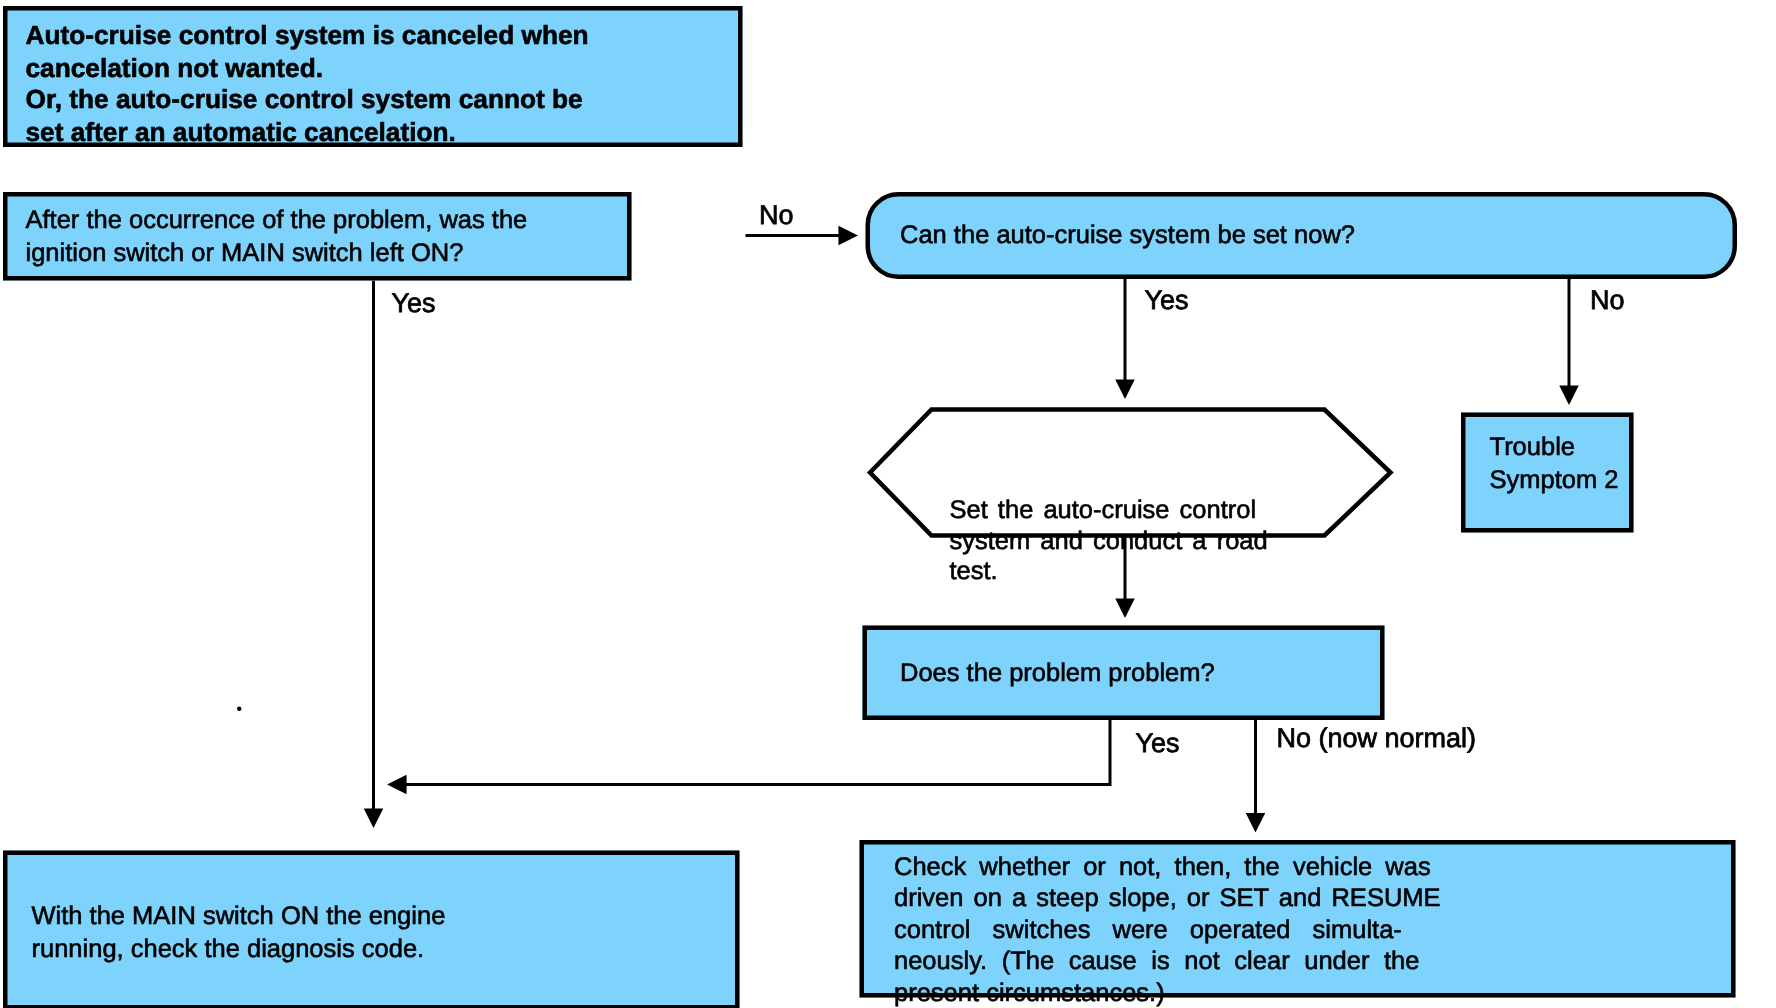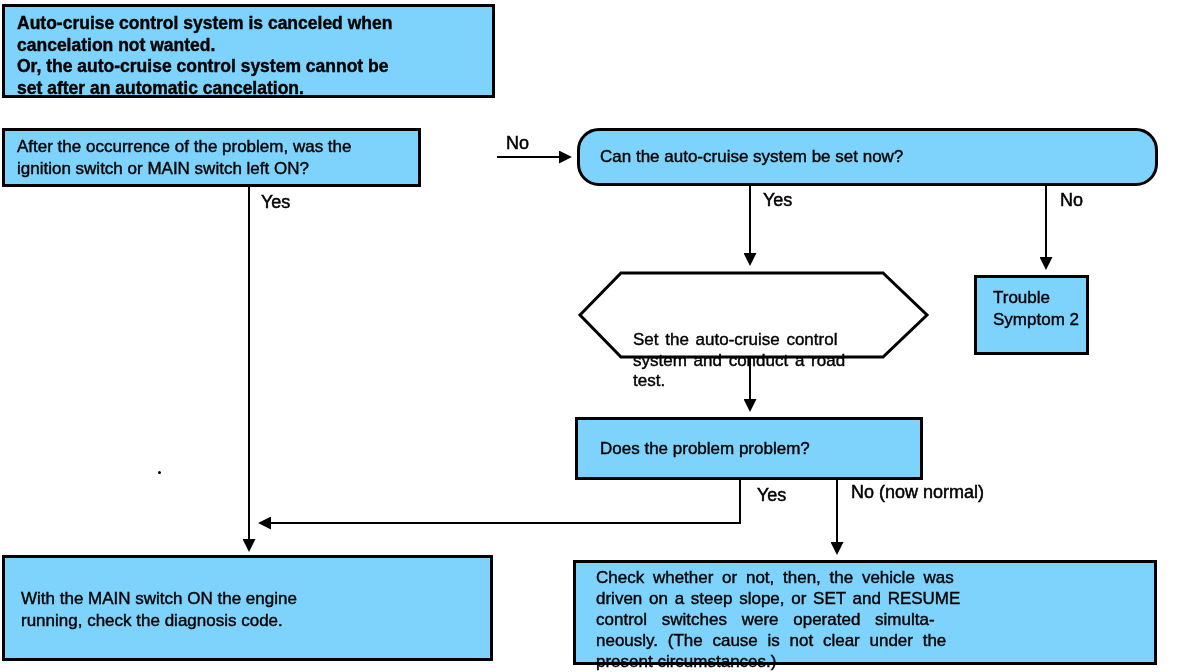--- a/index.html
+++ b/index.html
@@ -23,21 +23,21 @@
   .box-q-ignition { left:2px; top:128px; width:419px; height:59px; padding:5px 12px; }
   .box-q-setnow {
     left:577px; top:128px; width:581px; height:58px;
     display:flex; align-items:center; padding-left:20px;border-radius:22px;
   }
   .box-trouble { left:974px; top:275px; width:115px; height:80px; padding:9px 0 0 16px; }
   .box-q-reoccur {
     left:575px; top:417px; width:348px; height:63px;
     display:flex; align-items:center; padding-left:22px;
   }
-  .box-diagnosis { left:2px; top:555px; width:491px; height:106px; padding:30px 14px 0 16px; }
+  .box-diagnosis { left:2px; top:567px; width:491px; height:106px; padding:30px 14px 0 16px; }
   .box-check { left:573px; top:560px; width:584px; height:105px; padding:4px 115px 0 20px; line-height:21px; }
   .box-check .line:nth-child(1) { word-spacing:4px; }
   .box-check .line:nth-child(2) { word-spacing:2px; }
   .box-check .line:nth-child(3) { word-spacing:10px; }
   .box-check .line:nth-child(4) { word-spacing:5px; }
   .hex-text {
     position:absolute; left:633px; top:282px; width:280px;
     font-size:17px; line-height:20.5px; word-spacing:2px;margin-top:48px;
     -webkit-text-stroke:0.4px #000;
   }

